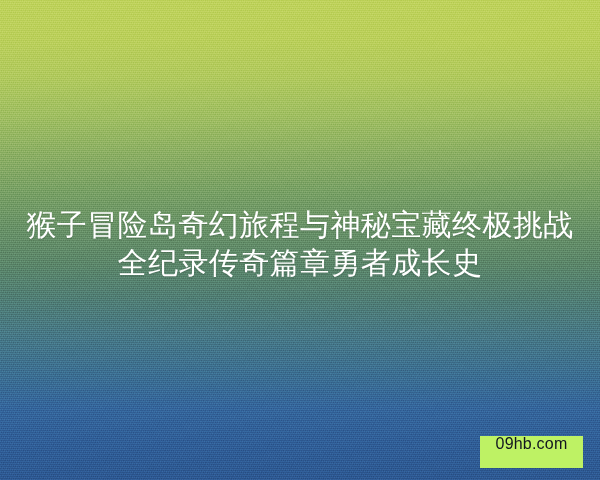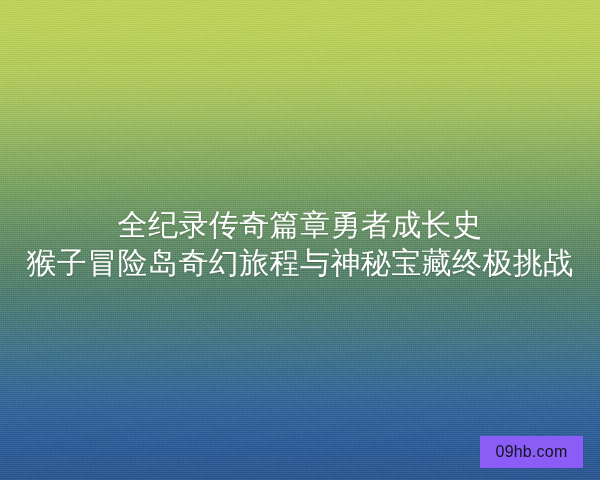--- a/index.html
+++ b/index.html
@@ -85,23 +85,22 @@
     white-space: nowrap;
   }
 
   
   #watermark {
     position: absolute;
     left: 480px;
     top: 436px;
     width: 103px;
     height: 32px;
-    background: #8b5cf6;
+    background: #bef264;
     display: flex;
-    align-items: center;
     justify-content: center;
     box-sizing: border-box;
   }
   #watermark .wm-text {
     color: #11151f;
     font-size: 16px;
     line-height: 1;
     letter-spacing: 0.2px;
     white-space: nowrap;
   }
@@ -109,21 +108,21 @@
 </head>
 <body>
 
 <div id="stage">
 
   <div id="bg-gradient"></div>
   <div id="bg-noise"></div>
   <div id="bg-noise2"></div>
 
   <div id="headline">
+    <span class="line">猴子冒险岛奇幻旅程与神秘宝藏终极挑战</span>
     <span class="line">全纪录传奇篇章勇者成长史</span>
-    <span class="line">猴子冒险岛奇幻旅程与神秘宝藏终极挑战</span>
   </div>
 
   <div id="watermark">
     <span class="wm-text">09hb.com</span>
   </div>
 
 </div>
 
 </body></html>

